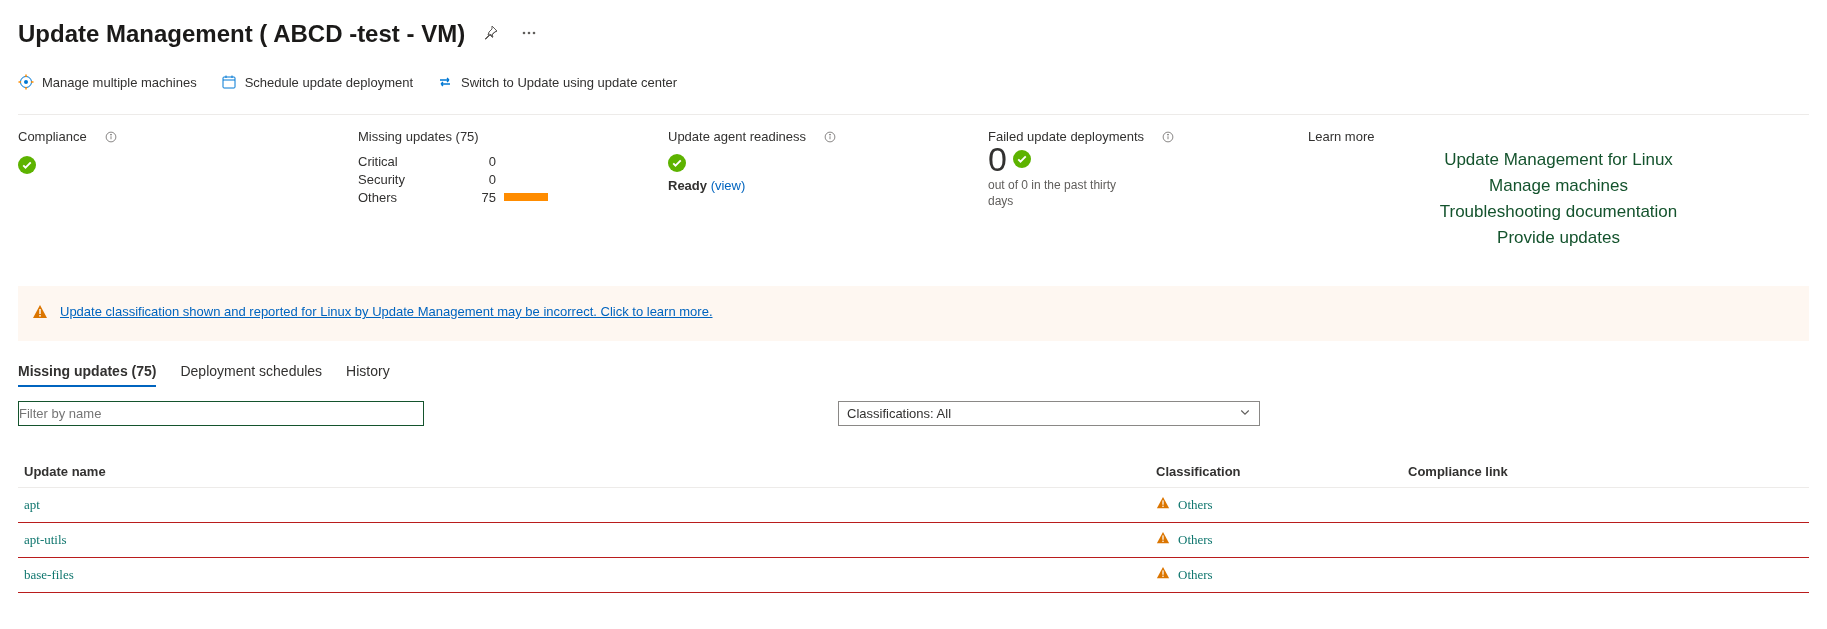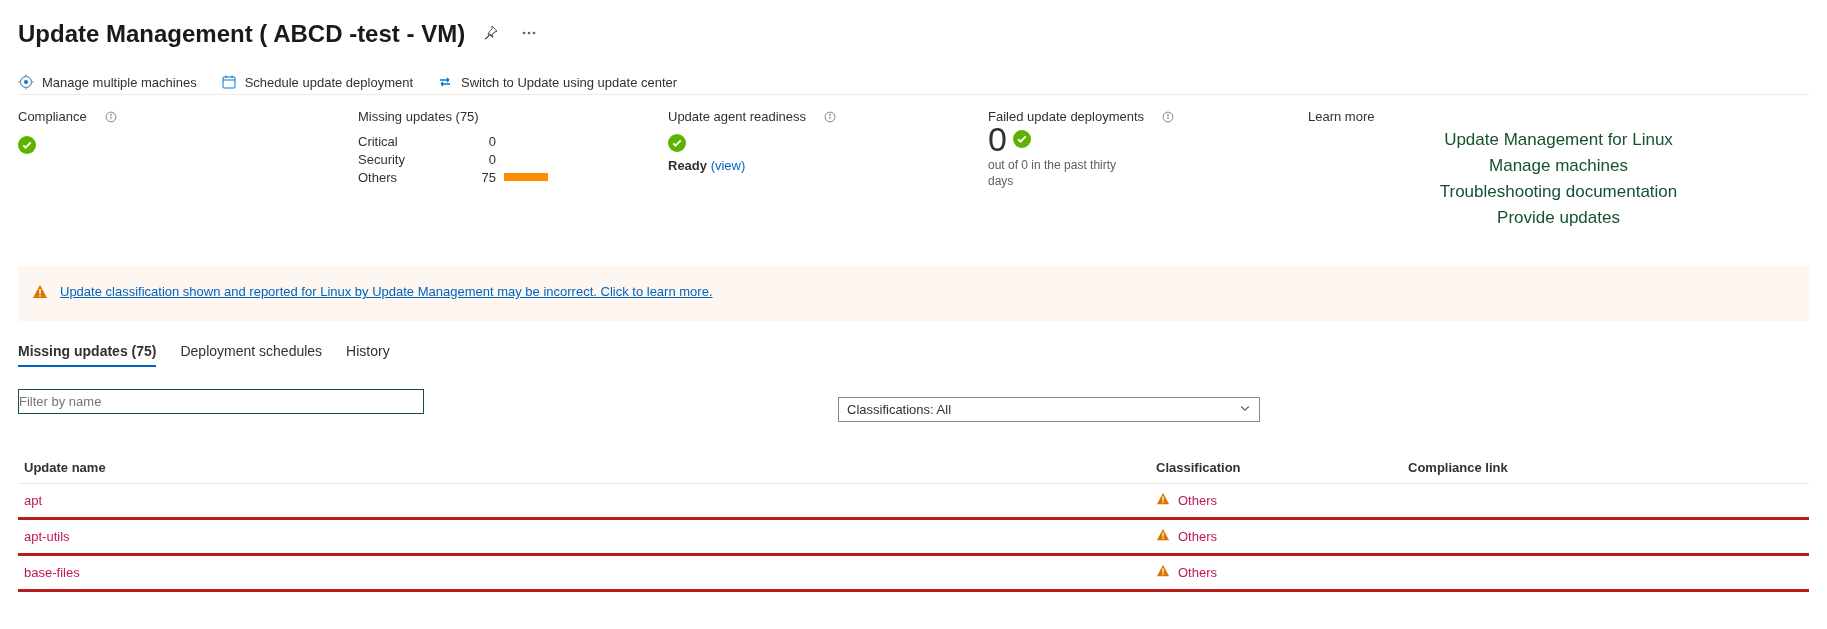--- a/index.html
+++ b/index.html
@@ -28,21 +28,21 @@
   .pin-btn, .more-btn {
     color: #605e5c;
     cursor: pointer;
     padding: 2px 4px;
   }
   .toolbar {
     margin-top: 26px;
     display: flex;
     align-items: center;
     gap: 24px;
-    padding-bottom: 4px;
+    padding-bottom: 24px;
     border-bottom: 1px solid #edebe9;
   }
   .tool-item {
     display: flex;
     align-items: center;
     gap: 8px;
     color: #323130;
     cursor: pointer;
     font-size: 13px;
   }
@@ -121,40 +121,40 @@
     width: 404px;
     border: 1px solid #8a8886;
     padding: 4px 8px;
     font-size: 13px;
     display: flex;
     align-items: center;
     justify-content: space-between;
     margin-left: 390px;
     background: #fff;
     cursor: pointer;
-    margin-top: 16px;
   }
 
   table.updates {
     margin-top: 30px;
     width: 100%;
     border-collapse: collapse;
     font-size: 13px;
   }
   table.updates th {
     text-align: left;
     font-weight: 600;
     color: #323130;
     padding: 8px 6px;
     border-bottom: 1px solid #edebe9;
   }
   table.updates td {
     padding: 8px 6px;
-    border-bottom: 3px solid #b91c1c;
-    color: #be185d;
+    border-bottom: 1px solid #b91c1c;
+    color: #0f766e;
+    font-family: Liberation Serif, serif;
   }
   .col-name  { width: 1120px; }
   .col-class { width: 240px; }
   .col-info  { width: auto; }
 
   .class-cell { display: flex; align-items: center; gap: 8px; }
 
   .link-blue { color: #0064bf; cursor: pointer; }
 
   .info-icon { color: #605e5c; display: inline-flex; }

